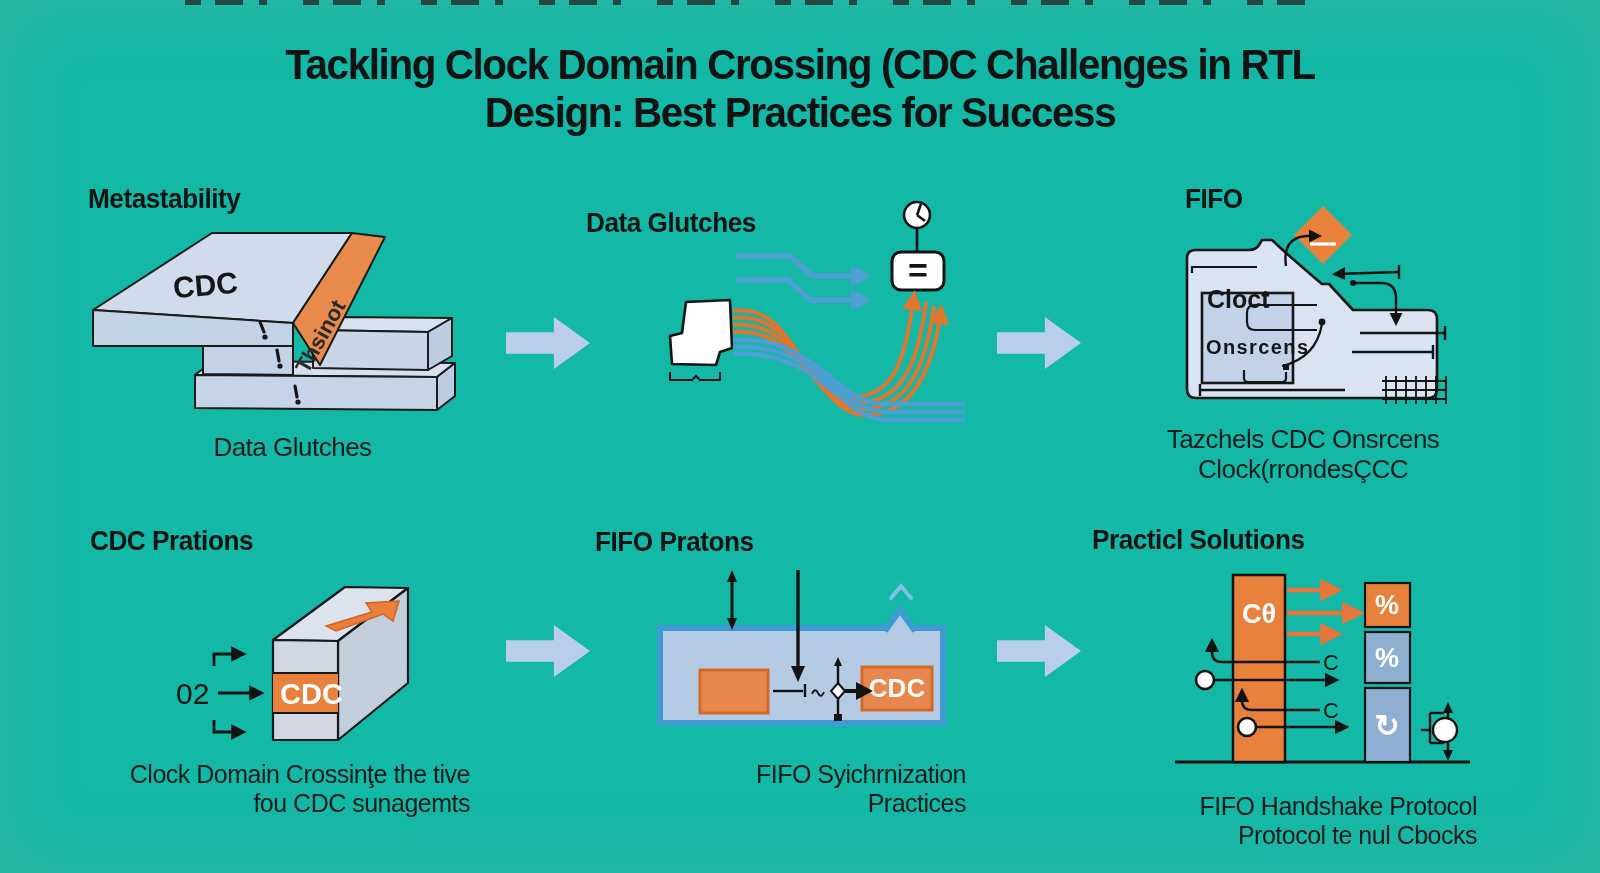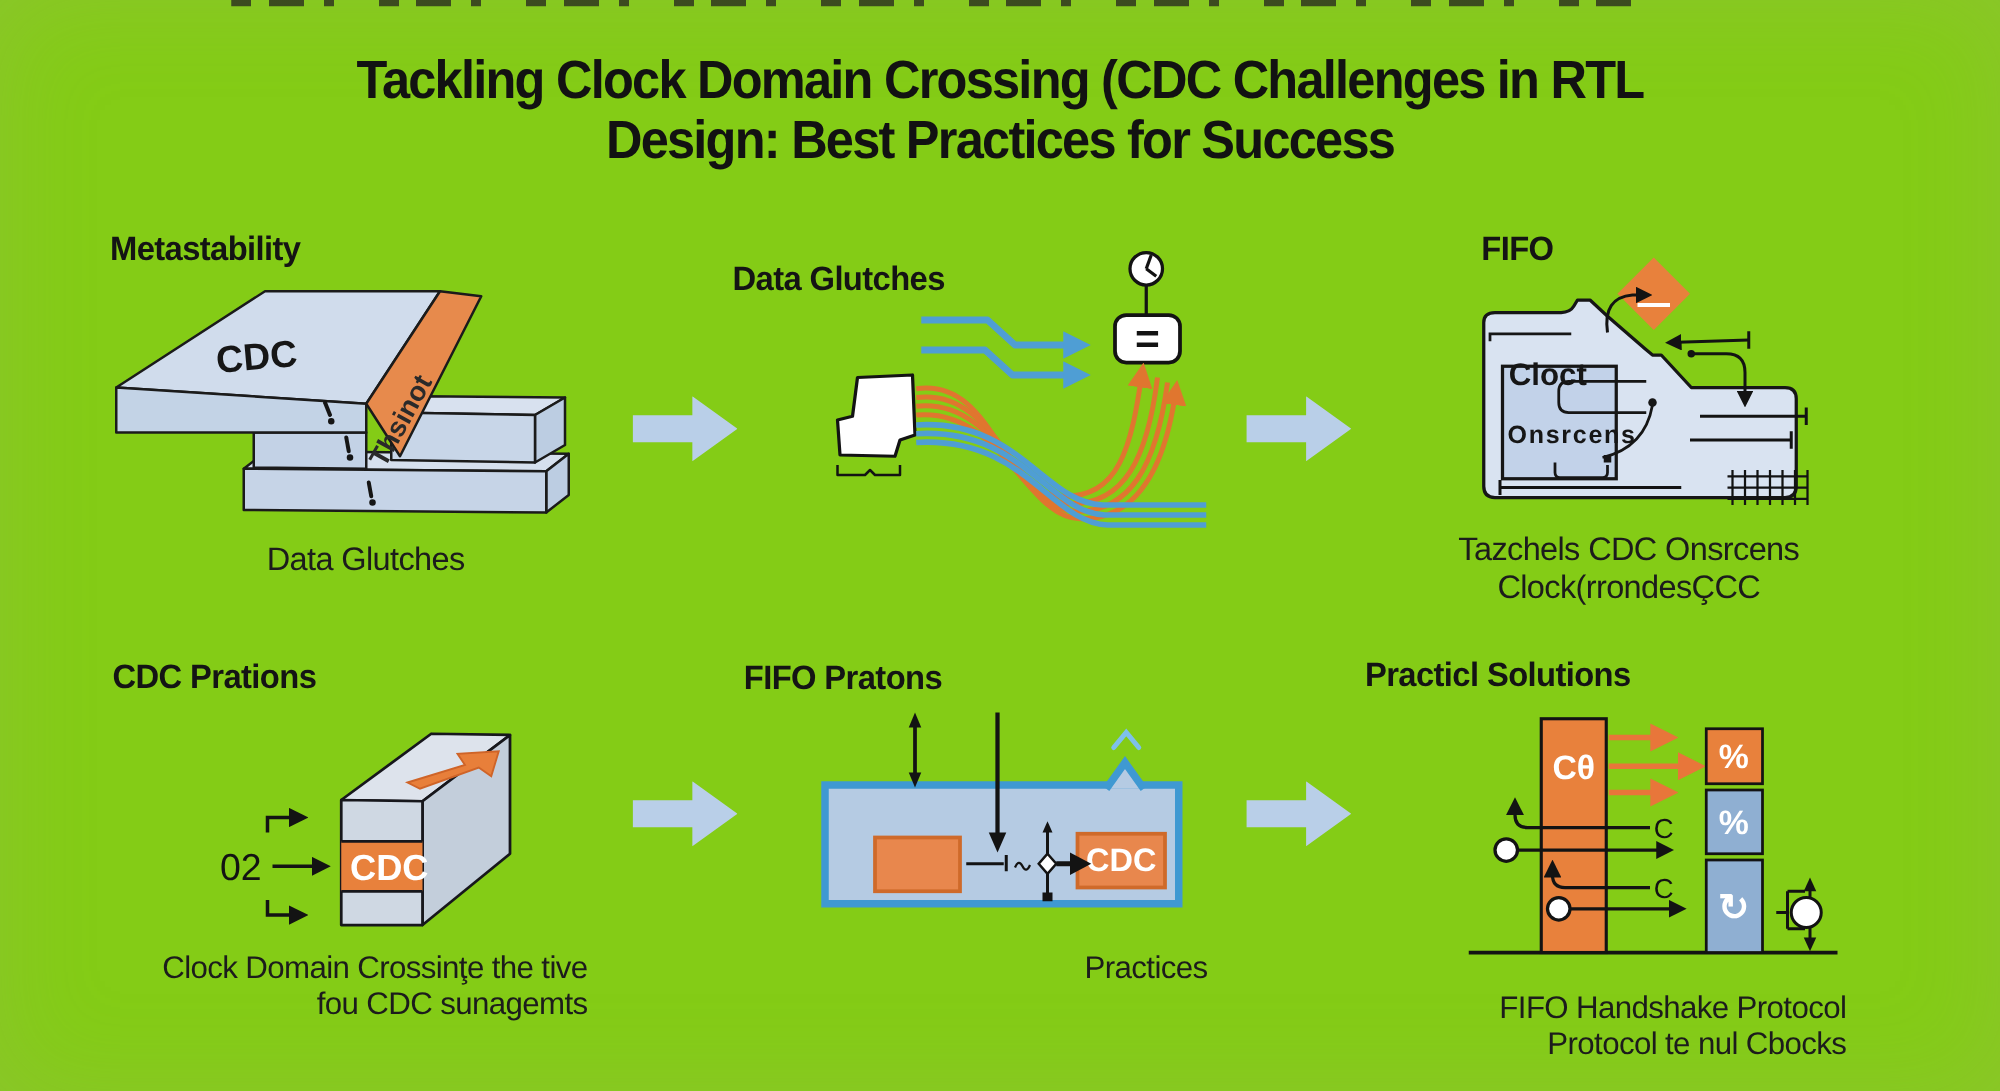--- a/index.html
+++ b/index.html
@@ -1,18 +1,18 @@
 <!DOCTYPE html>
 <html><head>
 <meta charset="utf-8">
 <style>
   html,body{margin:0;padding:0;background:#e9e7e2;}
   .page{
     position:relative;width:1600px;height:873px;overflow:hidden;
-    background:#84cc16;
+    background:#14b8a6;
     font-family:"Liberation Sans", sans-serif;
     color:#1a1a1a;
     box-shadow:inset 0 0 80px rgba(170,165,150,.18);
   }
   .top-strip{
     position:absolute;left:185px;top:0;width:1125px;height:5px;opacity:.75;
     background:repeating-linear-gradient(90deg,
       #23211f 0 16px, transparent 16px 30px,
       #23211f 30px 58px, transparent 58px 74px,
       #23211f 74px 82px, transparent 82px 118px);
@@ -263,20 +263,21 @@
     <g>
       <line x1="143" y1="10" x2="143" y2="108" stroke="#131313" stroke-width="3.4"></line>
       <polygon points="136,106 143,122 150,106" fill="#131313"></polygon>
       <line x1="77" y1="20" x2="77" y2="60" stroke="#131313" stroke-width="3"></line>
       <polygon points="72,22 77,10 82,22" fill="#131313"></polygon>
       <polygon points="72,58 77,70 82,58" fill="#131313"></polygon>
     </g>
   </svg>
 
   <div class="caption small" style="left:646px;top:760px;width:320px;">
+    <div>FIFO Syichrnization</div>
     <div>Practices</div>
   </div>
 
   <div class="flow-arrow" style="left:997px;top:624px;"></div>
 
   <div class="panel-heading" style="left:1092px;top:525px;">Practicl Solutions</div>
 
   <svg style="left:1130px;top:555px;" width="345" height="215" viewBox="0 0 345 215">
     <defs>
       <marker id="m6b" viewBox="0 0 10 10" refX="7" refY="5" markerWidth="5.5" markerHeight="5.5" orient="auto-start-reverse">

